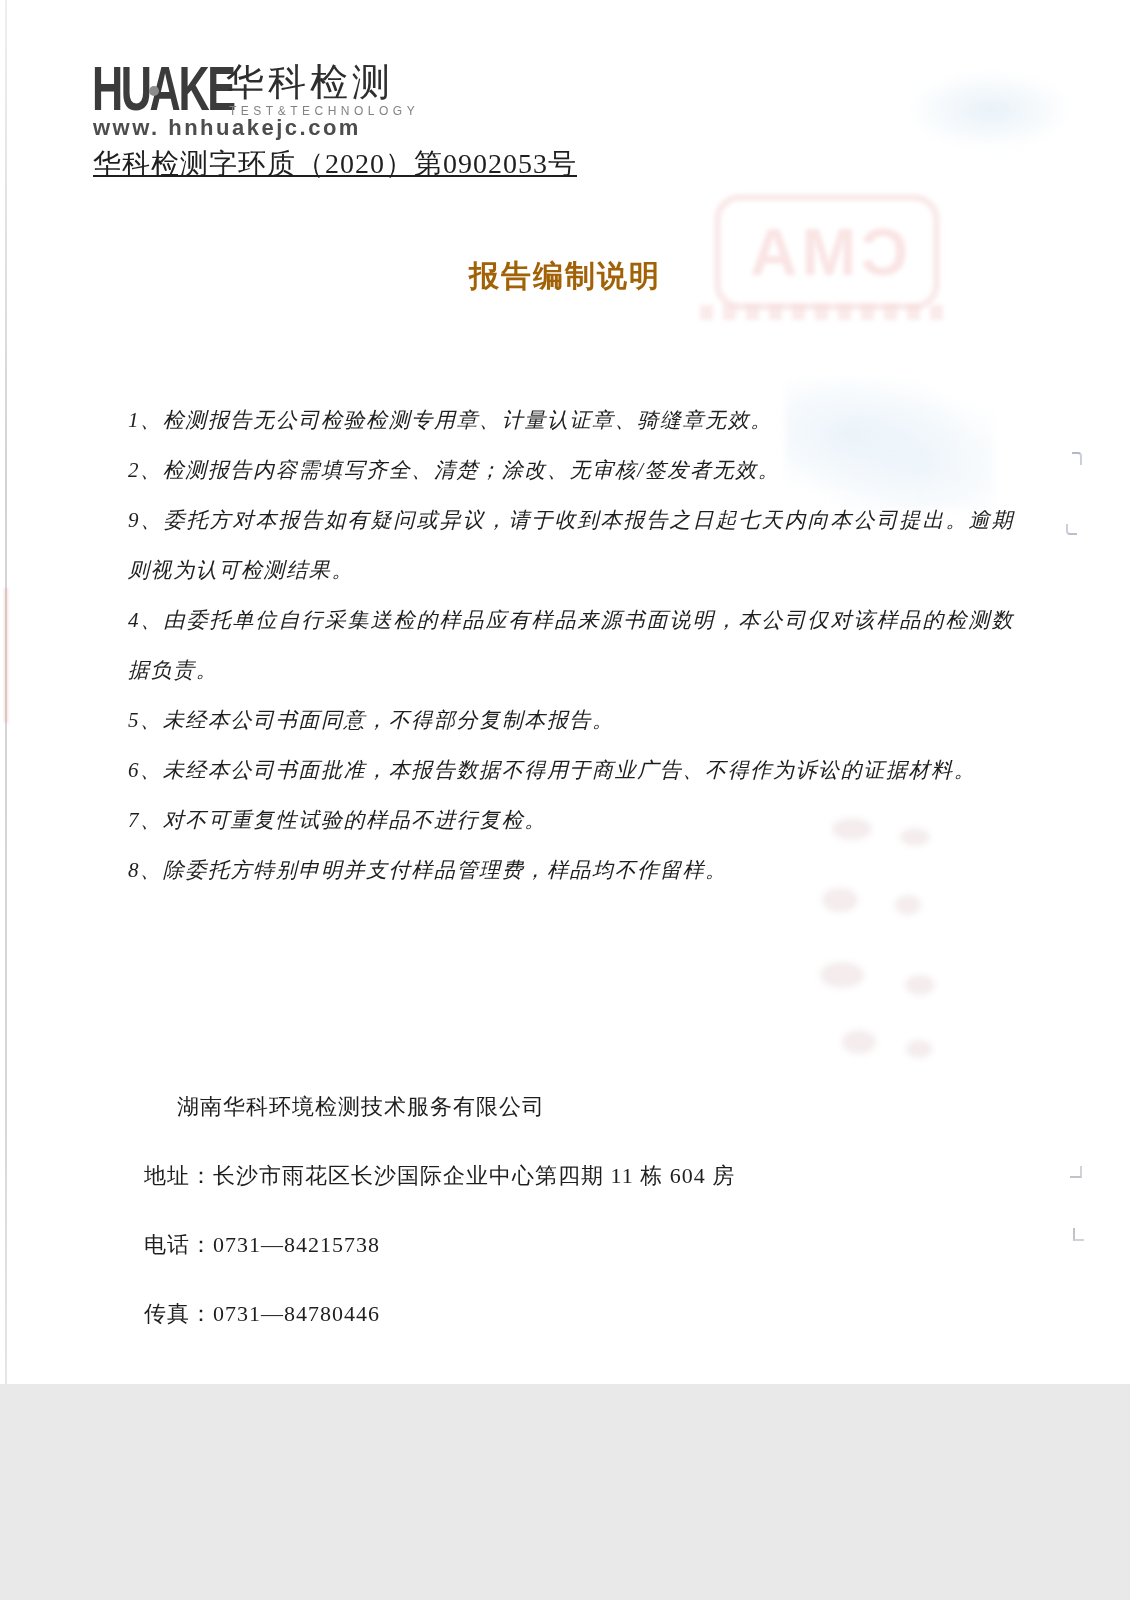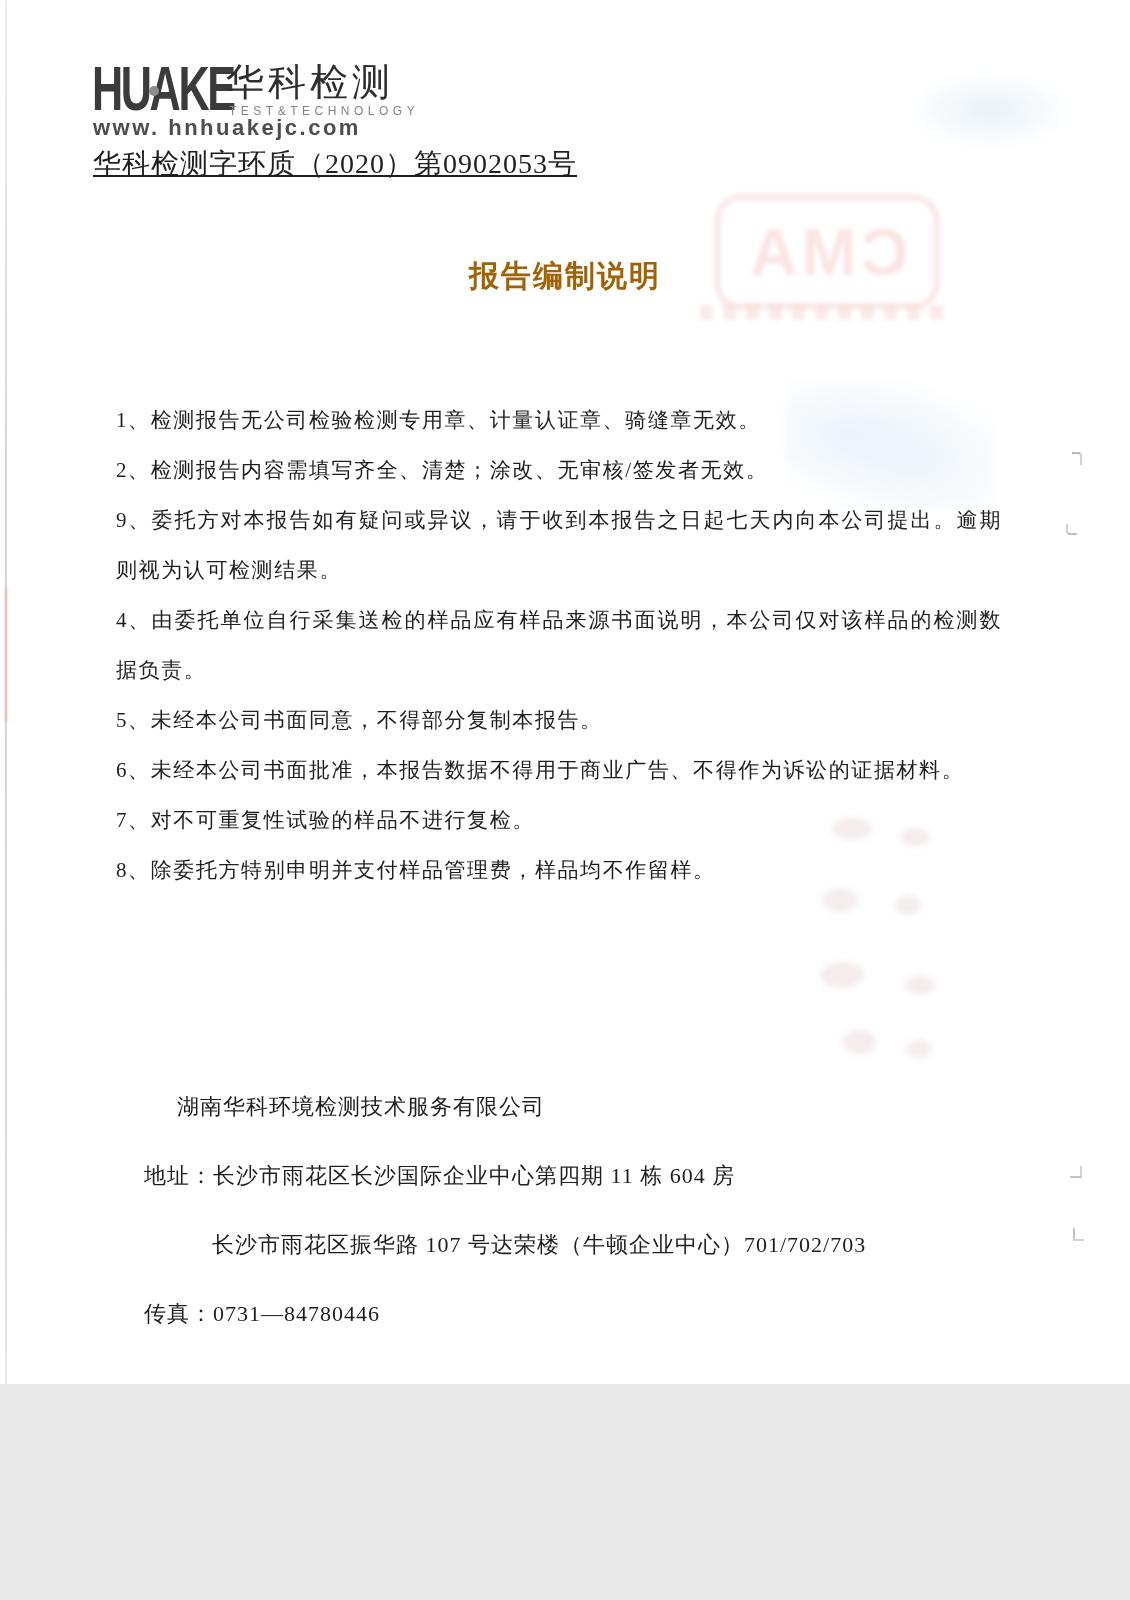--- a/index.html
+++ b/index.html
@@ -46,22 +46,22 @@
     font-size:28px;letter-spacing:1px;color:#1f1f1f;white-space:nowrap;text-decoration:underline;
   }
   
   .report-title{
     position:absolute;left:0;top:256px;width:100%;
     text-align:center;font-size:30px;font-weight:bold;
     letter-spacing:2px;color:#a16207;
   }
   
   .notes{
-    position:absolute;left:116px;top:395px;width:886px;
-    font-size:21px;letter-spacing:1.6px;color:#1e1e1e;
+    position:absolute;left:128px;top:395px;width:886px;
+    font-size:21px;letter-spacing:1.6px;color:#1e1e1e;font-style:italic;
   }
   .notes p{margin:0;line-height:50px;text-align:justify;}
   
   .company{
     position:absolute;left:128px;top:1064px;width:900px;
     font-size:22px;letter-spacing:1px;color:#1e1e1e;
   }
   .company p{margin:16px;line-height:53px;white-space:nowrap;}
   .company .indent-name{padding-left:33px;}
   .company .indent-addr2{padding-left:68px;}
@@ -178,19 +178,19 @@
   <div class="bleed-dot bd8"></div>
 
   <div class="pen-speck ps1"></div>
   <div class="pen-speck ps2"></div>
   <div class="pen-speck ps3"></div>
   <div class="pen-speck ps4"></div>
 
   <div class="company">
     <p class="indent-name">湖南华科环境检测技术服务有限公司</p>
     <p><span>地址：</span><span>长沙市雨花区长沙国际企业中心第四期 11 栋 604 房</span></p>
-    <p class="indent-addr2">长沙市雨花区振华路 107 号达荣楼（牛顿企业中心）701/702/703</p>
+    <p><span>电话：</span><span>0731—84215738</span></p>
     <p><span>传真：</span><span>0731—84780446</span></p>
   </div>
 
   <div class="page-footer">第 2 页 共 5 页</div>
 
 </div>
 
 </body></html>

